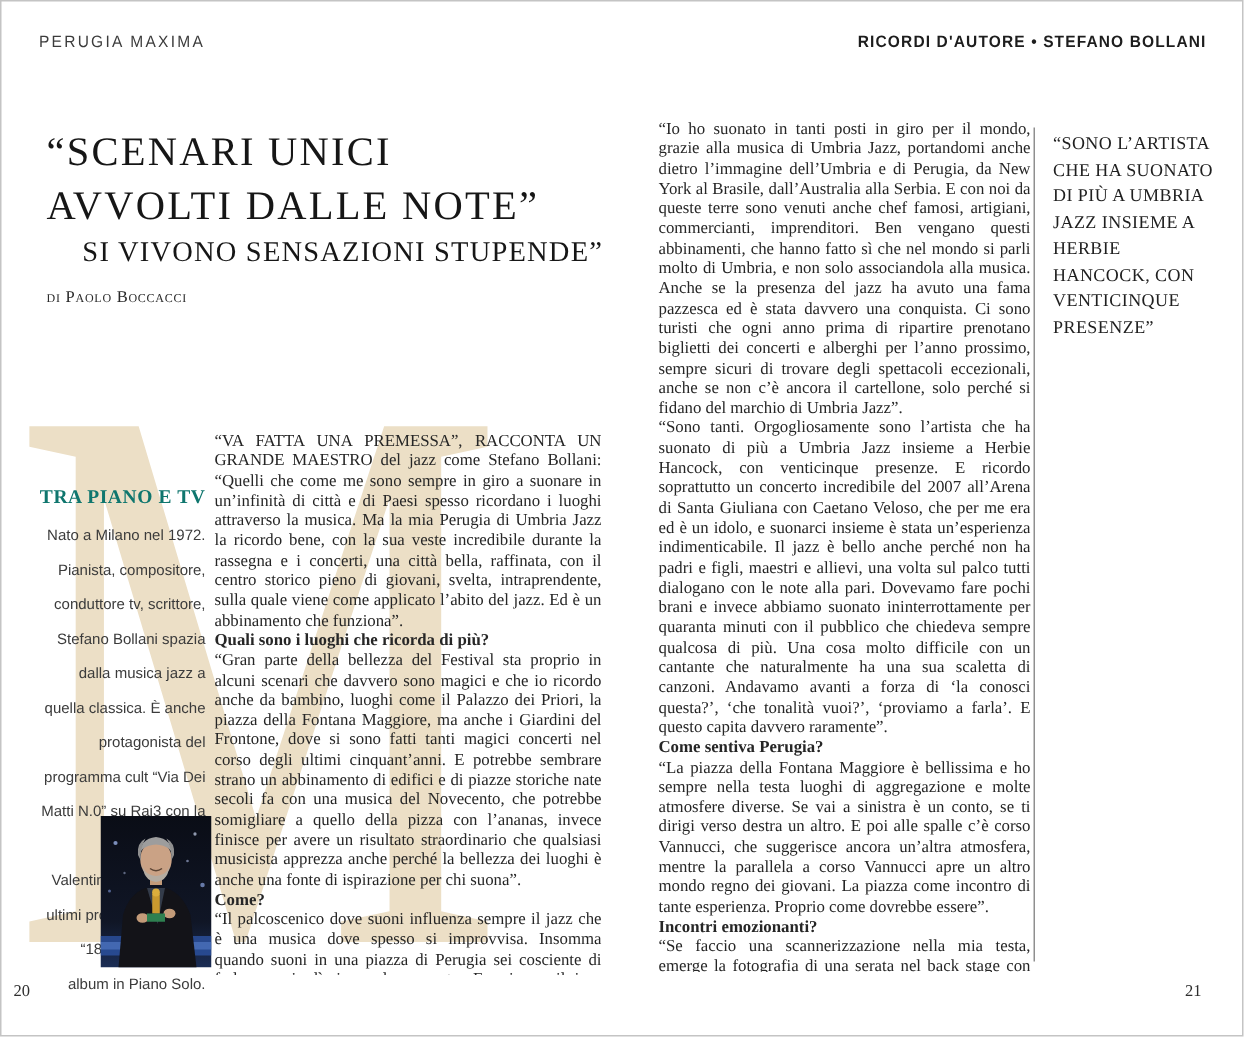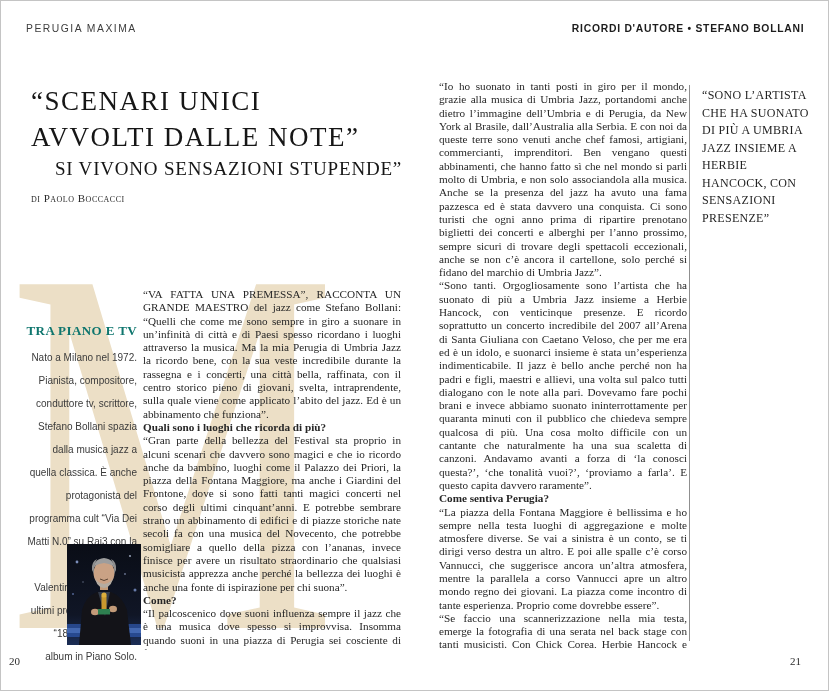--- a/index.html
+++ b/index.html
@@ -139,21 +139,22 @@
     <p class="body">“Gran parte della bellezza del Festival sta proprio in alcuni scenari che davvero sono magici e che io ricordo anche da bambino, luoghi come il Palazzo dei Priori, la piazza della Fontana Maggiore, ma anche i Giardini del Frontone, dove si sono fatti tanti magici concerti nel corso degli ultimi cinquant’anni. E potrebbe sembrare strano un abbinamento di edifici e di piazze storiche nate secoli fa con una musica del Novecento, che potrebbe somigliare a quello della pizza con l’ananas, invece finisce per avere un risultato straordinario che qualsiasi musicista apprezza anche perché la bellezza dei luoghi è anche una fonte di ispirazione per chi suona”.</p>
     <p class="question">Come?</p>
     <p class="body">“Il palcoscenico dove suoni influenza sempre il jazz che è una musica dove spesso si improvvisa. Insomma quando suoni in una piazza di Perugia sei cosciente di farlo proprio lì, in quel momento. E poi con il jazz Perugia si è fatta anche avanti nel mondo”.</p>
   </div>
 
 <div class="col col-2">
     <p class="body">“Io ho suonato in tanti posti in giro per il mondo, grazie alla musica di Umbria Jazz, portandomi anche dietro l’immagine dell’Umbria e di Perugia, da New York al Brasile, dall’Australia alla Serbia. E con noi da queste terre sono venuti anche chef famosi, artigiani, commercianti, imprenditori. Ben vengano questi abbinamenti, che hanno fatto sì che nel mondo si parli molto di Umbria, e non solo associandola alla musica. Anche se la presenza del jazz ha avuto una fama pazzesca ed è stata davvero una conquista. Ci sono turisti che ogni anno prima di ripartire prenotano biglietti dei concerti e alberghi per l’anno prossimo, sempre sicuri di trovare degli spettacoli eccezionali, anche se non c’è ancora il cartellone, solo perché si fidano del marchio di Umbria Jazz”.</p>
     <p class="body">“Sono tanti. Orgogliosamente sono l’artista che ha suonato di più a Umbria Jazz insieme a Herbie Hancock, con venticinque presenze. E ricordo soprattutto un concerto incredibile del 2007 all’Arena di Santa Giuliana con Caetano Veloso, che per me era ed è un idolo, e suonarci insieme è stata un’esperienza indimenticabile. Il jazz è bello anche perché non ha padri e figli, maestri e allievi, una volta sul palco tutti dialogano con le note alla pari. Dovevamo fare pochi brani e invece abbiamo suonato ininterrottamente per quaranta minuti con il pubblico che chiedeva sempre qualcosa di più. Una cosa molto difficile con un cantante che naturalmente ha una sua scaletta di canzoni. Andavamo avanti a forza di ‘la conosci questa?’, ‘che tonalità vuoi?’, ‘proviamo a farla’. E questo capita davvero raramente”.</p>
     <p class="question">Come sentiva Perugia?</p>
     <p class="body">“La piazza della Fontana Maggiore è bellissima e ho sempre nella testa luoghi di aggregazione e molte atmosfere diverse. Se vai a sinistra è un conto, se ti dirigi verso destra un altro. E poi alle spalle c’è corso Vannucci, che suggerisce ancora un’altra atmosfera, mentre la parallela a corso Vannucci apre un altro mondo regno dei giovani. La piazza come incontro di tante esperienza. Proprio come dovrebbe essere”.</p>
+    <p class="question">Incontri emozionanti?</p>
     <p class="body">“Se faccio una scannerizzazione nella mia testa, emerge la fotografia di una serata nel back stage con tanti musicisti. Con Chick Corea, Herbie Hancock e una pianista giapponese, Hiromi Uehara. Un incontro molto difficile nella vita di tutti i giorni. E invece eravamo tutti lì a farci una foto e a chiacchierare. Sono i miracoli di Umbria Jazz”.</p>
   </div>
 
 <div class="vrule"></div>
 
-<div class="pullquote">“SONO L’ARTISTA CHE HA SUONATO DI PIÙ A UMBRIA JAZZ INSIEME A HERBIE HANCOCK, CON SENSAZIONI PRESENZE”</div>
+<div class="pullquote">“SONO L’ARTISTA CHE HA SUONATO DI PIÙ A UMBRIA JAZZ INSIEME A HERBIE HANCOCK, CON VENTICINQUE PRESENZE”</div>
 
 <div class="pnum left">20</div>
 <div class="pnum right">21</div>
 
 </body></html>

